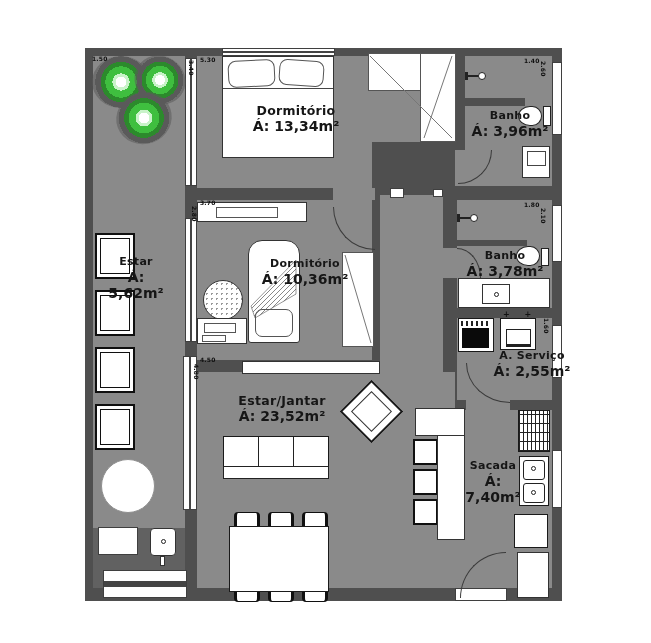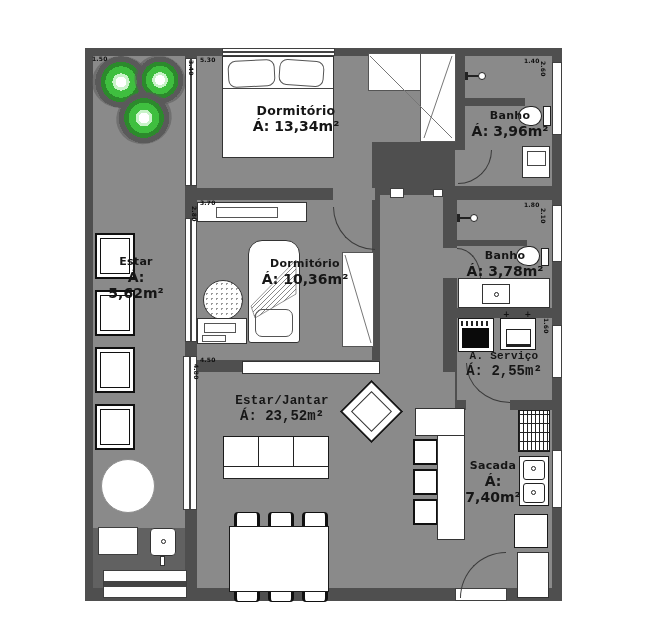--- a/index.html
+++ b/index.html
@@ -216,25 +216,25 @@
     <div class="ra">Á: 10,36m²</div>
   </div>
   <div class="room-label" style="left:465px;top:250px;width:80px;">
     <div class="rn rn-sm">Banho</div>
     <div class="ra">Á: 3,78m²</div>
   </div>
   <div class="room-label" style="left:100px;top:256px;width:72px;">
     <div class="rn rn-sm">Estar</div>
     <div class="ra">Á: 5,62m²</div>
   </div>
-  <div class="room-label" style="left:462px;top:350px;width:84px;font-family:Liberation Mono, monospace;">
+  <div class="room-label" style="left:490px;top:350px;width:84px;">
     <div class="rn rn-sm">A. Serviço</div>
     <div class="ra">Á: 2,55m²</div>
   </div>
-  <div class="room-label" style="left:230px;top:394px;width:104px;font-family:Liberation Mono, monospace;">
+  <div class="room-label" style="left:230px;top:394px;width:104px;">
     <div class="rn">Estar/Jantar</div>
     <div class="ra">Á: 23,52m²</div>
   </div>
   <div class="room-label" style="left:458px;top:460px;width:70px;">
     <div class="rn rn-sm">Sacada</div>
     <div class="ra">Á: 7,40m²</div>
   </div>
 
   <div class="dim" style="left:92px;top:55px;">1.50</div>
   <div class="dim" style="left:200px;top:56px;">5.30</div>

